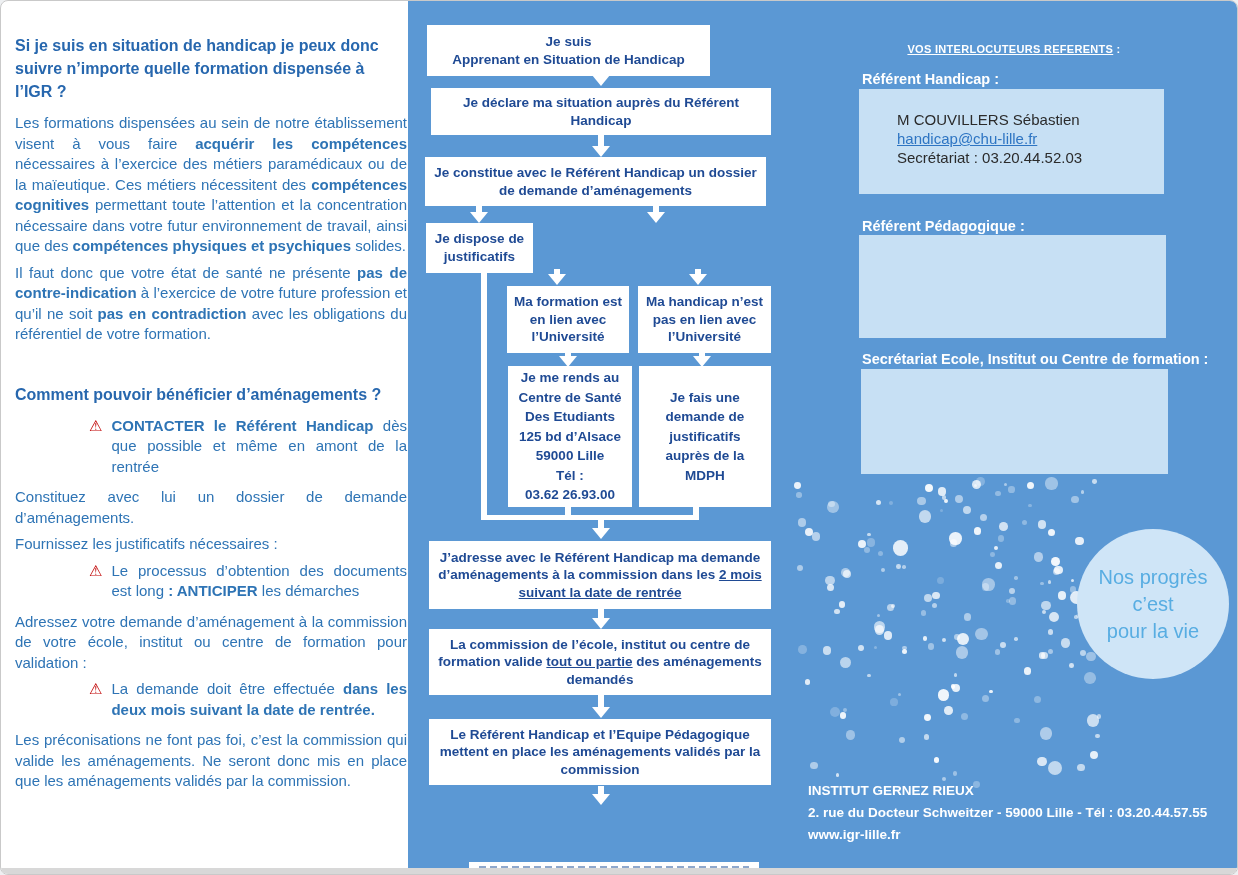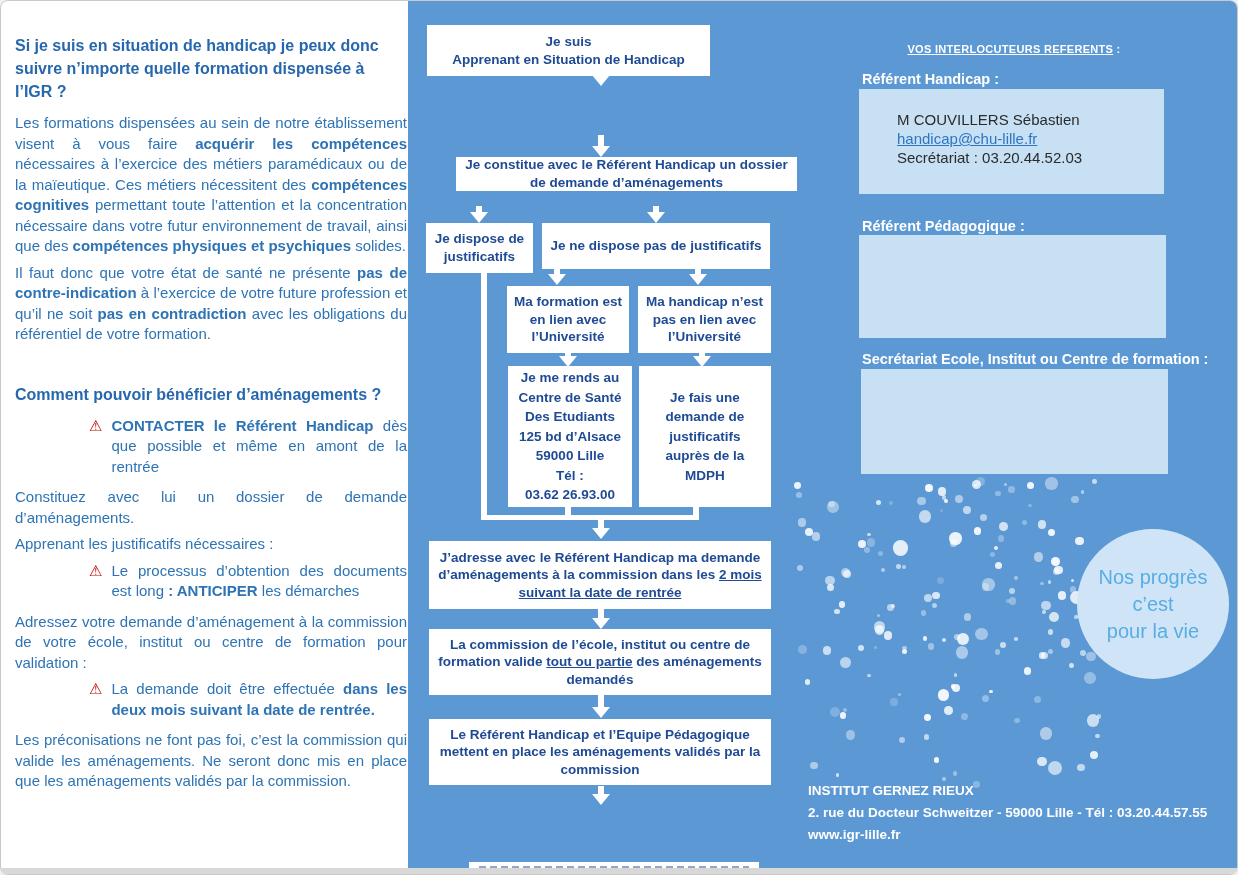--- a/index.html
+++ b/index.html
@@ -55,41 +55,41 @@
     <h1>Si je suis en situation de handicap je peux donc suivre n’importe quelle formation dispensée à l’IGR ?</h1>
     <p><span>Les formations dispensées au sein de notre établissement visent à vous faire </span><b>acquérir les compétences</b><span> nécessaires à l’exercice des métiers paramédicaux ou de la maïeutique. Ces métiers nécessitent des </span><b>compétences cognitives</b><span> permettant toute l’attention et la concentration nécessaire dans votre futur environnement de travail, ainsi que des </span><b>compétences physiques et psychiques</b><span> solides.</span></p>
     <p><span>Il faut donc que votre état de santé ne présente </span><b>pas de contre-indication</b><span> à l’exercice de votre future profession et qu’il ne soit </span><b>pas en contradiction</b><span> avec les obligations du référentiel de votre formation.</span></p>
 
     <h1 class="gap-lg">Comment pouvoir bénéficier d’aménagements ?</h1>
     <div class="bullet">
       <span class="warn">⚠</span>
       <span><b>CONTACTER le Référent Handicap</b><span> dès que possible et même en amont de la rentrée</span></span>
     </div>
     <p>Constituez avec lui un dossier de demande d’aménagements.</p>
-    <p>Apprenant les justificatifs nécessaires :</p>
+    <p>Fournissez les justificatifs nécessaires :</p>
     <div class="bullet">
       <span class="warn">⚠</span>
       <span><span>Le processus d’obtention des documents est long </span><b>: ANTICIPER</b><span> les démarches</span></span>
     </div>
     <p>Adressez votre demande d’aménagement à la commission de votre école, institut ou centre de formation pour validation :</p>
     <div class="bullet">
       <span class="warn">⚠</span>
       <span><span>La demande doit être effectuée </span><b>dans les deux mois suivant la date de rentrée.</b></span>
     </div>
 
     <p>Les préconisations ne font pas foi, c’est la commission qui valide les aménagements. Ne seront donc mis en place que les aménagements validés par la commission.</p>
   </div>
 
   <div class="bluepanel"></div>
 
   <div class="fbox preline" style="left:426px;top:24px;width:283px;height:51px">Je suis
 Apprenant en Situation de Handicap</div>
-  <div class="fbox" style="left:455px;top:156px;width:341px;height:34px">Je constitue avec le Référent Handicap un dossier de demande d’aménagements</div>
+  <div class="fbox" style="left:430px;top:87px;width:340px;height:47px">Je déclare ma situation auprès du Référent Handicap</div>
+  <div class="fbox" style="left:424px;top:156px;width:341px;height:49px">Je constitue avec le Référent Handicap un dossier de demande d’aménagements</div>
   <div class="fbox" style="left:425px;top:222px;width:107px;height:50px">Je dispose de justificatifs</div>
-  <div class="fbox" style="left:541px;top:222px;width:228px;height:46px">Je ne dispose pas de justificatifs</div>
   <div class="fbox" style="left:506px;top:285px;width:122px;height:67px">Ma formation est en lien avec l’Université</div>
   <div class="fbox" style="left:637px;top:285px;width:133px;height:67px">Ma handicap n’est pas en lien avec l’Université</div>
   <div class="fbox preline" style="left:507px;top:365px;width:124px;height:141px;line-height:1.45">Je me rends au
 Centre de Santé
 Des Etudiants
 125 bd d’Alsace
 59000 Lille
 Tél :
 03.62 26.93.00</div>
   <div class="fbox preline" style="left:638px;top:365px;width:132px;height:141px;line-height:1.45">Je fais une

